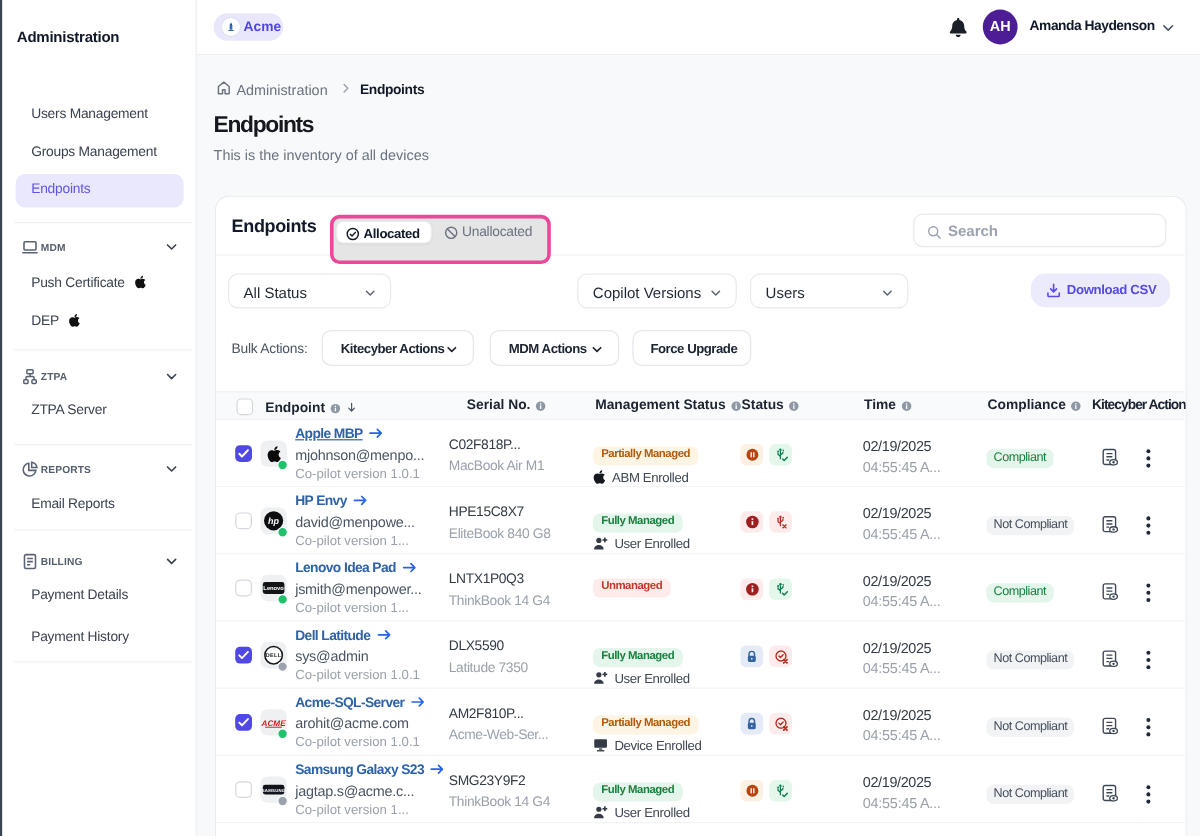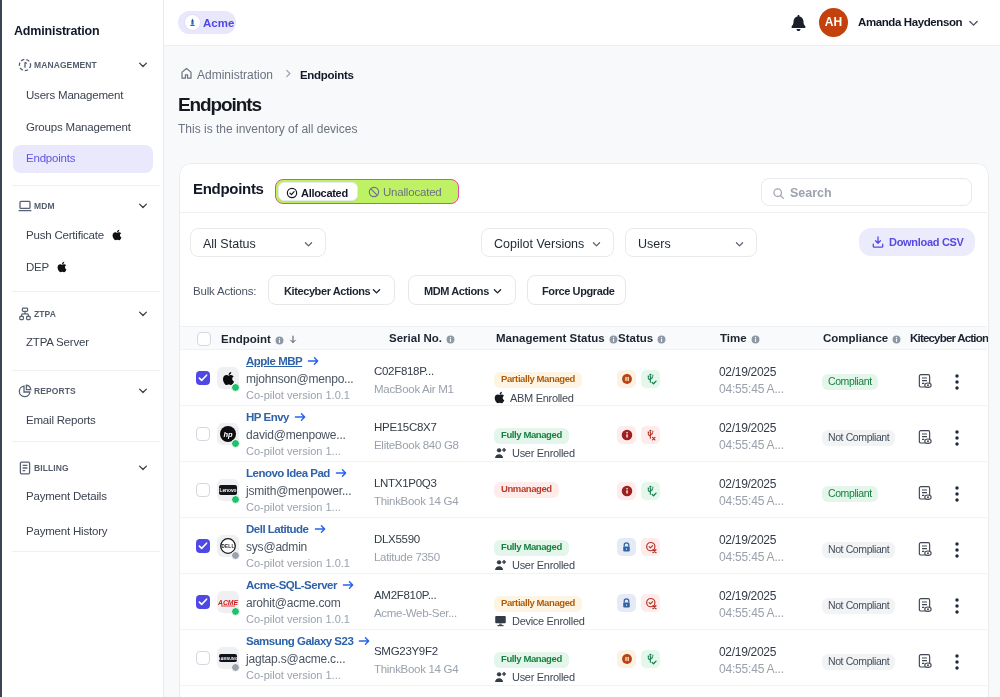--- a/index.html
+++ b/index.html
@@ -20,39 +20,39 @@
 .item { position:absolute; left:24px; font-size:11.5px; color:#3b4250; white-space:nowrap; letter-spacing:-.2px; }
 .pill { position:absolute; left:11px; width:140px; height:28px; background:#e9e8fd; border-radius:8px; }
 .divider { position:absolute; left:10px; width:148px; height:1px; background:#eef0f2; }
 
 
 #topbar { left:164px; top:0; width:836px; height:46px; background:#fff; border-bottom:1px solid #edeff1; }
 #acme { position:absolute; left:14px; top:11px; width:58px; height:23px; background:#e8e7fc; border-radius:12px; }
 #acme .circ { position:absolute; left:7px; top:4px; width:15px; height:15px; background:#fff; border-radius:50%; box-shadow:0 0 0 1px #dfe2f2; }
 #acme .txt { position:absolute; left:25px; top:5.5px; font-size:11.5px; font-weight:700; color:#4f46e5; }
 #bell { position:absolute; left:627px; top:15px; }
-#avatar { position:absolute; left:655px; top:8px; width:29px; height:29px; border-radius:50%; background:#c2410c; color:#fff; font-size:12px; font-weight:700; text-align:center; line-height:29px; }
+#avatar { position:absolute; left:655px; top:8px; width:29px; height:29px; border-radius:50%; background:#4c1d95; color:#fff; font-size:12px; font-weight:700; text-align:center; line-height:29px; }
 #uname { position:absolute; left:694px; top:16px; font-size:11.5px; font-weight:700; color:#111827; letter-spacing:-.4px; }
 #uchev { position:absolute; left:803px; top:17px; }
 
 
 #content { left:164px; top:46px; width:836px; height:651px; background:#f8f9fa; }
 #crumb { position:absolute; left:16px; top:21px; height:14px; }
 #crumb .c1 { position:absolute; left:17px; top:1px; font-size:12px; color:#6b7280; }
 #crumb .c2 { position:absolute; left:103px; top:1px; }
 #crumb .c3 { position:absolute; left:120px; top:1.5px; font-size:11.5px; font-weight:700; color:#111827; letter-spacing:-.3px; }
 #ptitle { position:absolute; left:14px; top:47.5px; font-size:19px; font-weight:700; color:#15181e; letter-spacing:-1.1px; }
 #psub { position:absolute; left:14px; top:76px; font-size:12px; color:#6b7280; }
 
 
 #card { position:absolute; left:15px; top:117px; width:810px; height:600px; background:#fff; border-radius:12px; overflow:hidden; }
 #cardborder { position:absolute; left:0; top:0; width:810px; height:600px; border:1px solid #e8eaec; border-radius:12px; z-index:50; pointer-events:none; }
 #cardhead { position:absolute; left:0; top:0; width:808px; height:50px; border-bottom:1px solid #eef0f2; }
 #cardhead h2 { position:absolute; left:14px; top:16.5px; font-size:15px; font-weight:700; color:#111827; letter-spacing:-.3px; }
-#tabs { position:absolute; left:96px; top:16px; width:184px; height:25px; background:#bef264; border:1px solid #ec4899; border-radius:8px; }
+#tabs { position:absolute; left:96px; top:16px; width:184px; height:41px; background:#e5e5e5; border:3px solid #ec4899; border-radius:8px; }
 #tab1 { position:absolute; left:2px; top:2px; width:80px; height:19px; background:#fff; border:1px solid #e8eaec; border-radius:6px; box-shadow:0 1px 2px rgba(0,0,0,.06); }
 #tab1 span { position:absolute; left:22px; top:3.5px; font-size:11px; font-weight:700; color:#111827; letter-spacing:-.3px; }
 #tab1 svg { position:absolute; left:7px; top:3.5px; }
 #tab2 { position:absolute; left:84px; top:2px; width:97px; height:19px; }
 #tab2 span { position:absolute; left:23px; top:3.5px; font-size:11.5px; color:#6b7280; letter-spacing:-.2px; }
 #tab2 svg { position:absolute; left:8px; top:3.5px; }
 #search { position:absolute; left:582px; top:15px; width:211px; height:28px; background:#fff; border:1px solid #e7e9ec; border-radius:8px;font-weight:bold; }
 #search svg { position:absolute; left:10px; top:8px; }
 #search span { position:absolute; left:28px; top:7px; font-size:12.5px; color:#9ca3af; }
 
@@ -126,30 +126,20 @@
 .kicon { position:absolute; left:737px; top:23px; }
 .kdots { position:absolute; left:776px; top:23.5px; }
 </style>
 </head>
 <body>
 <div id="page">
 <div id="rail" class="abs"></div>
 <div id="sidebar" class="abs">
 <h1>Administration</h1>
 
-<div class="sec" style="top:55px;">
-  <svg class="ic" width="16" height="16" viewBox="0 0 16 16" fill="none" stroke="#596273" stroke-width="1.3">
-          <circle cx="8" cy="8" r="5.6" stroke-dasharray="3.4 2"></circle>
-          <path d="M8 5.2v5.6M8 5.2l1.8 1.4"></path>
-        </svg>
-  <span class="lbl">MANAGEMENT</span>
-  <svg class="ch" width="12" height="12" viewBox="0 0 16 16" fill="none" stroke="#3b4250" stroke-width="1.8" stroke-linecap="round" stroke-linejoin="round">
-          <path d="M3.5 5.5 8 10l4.5-4.5"></path>
-        </svg>
-</div>
 <div class="item" style="top:89px;">Users Management</div>
 <div class="item" style="top:121px;">Groups Management</div>
 <div class="pill" style="top:145px;"></div>
 <div class="item" style="top:152px;color:#6156e2;">Endpoints</div>
 <div class="divider" style="top:185px;"></div>
 
 <div class="sec" style="top:196px;">
   <svg class="ic" width="16" height="16" viewBox="0 0 16 16" fill="none" stroke="#596273" stroke-width="1.3">
           <rect x="3" y="3.4" width="10" height="7" rx="1"></rect>
           <path d="M1.6 12.6h12.8"></path>

